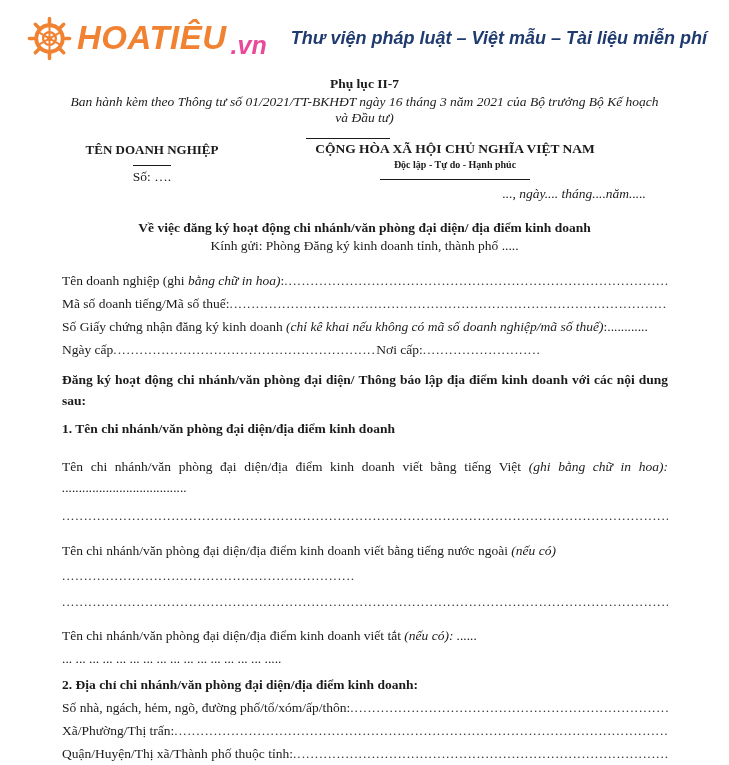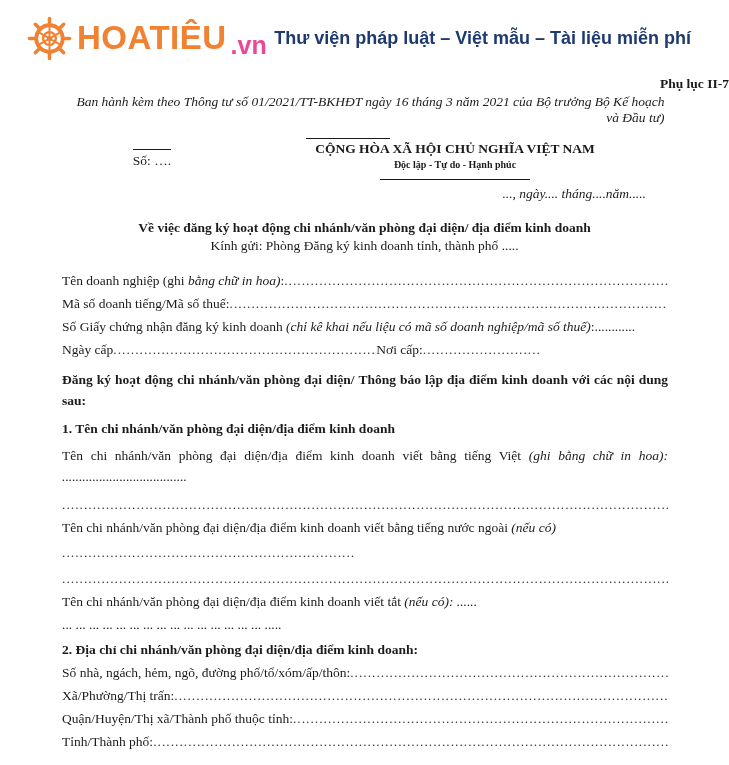--- a/index.html
+++ b/index.html
@@ -10,37 +10,37 @@
     margin: 0 auto;
     background: #ffffff;
     overflow: hidden;
     font-family: "Liberation Serif", serif;
     font-size: 13.5px;
     color: #1b1b1b;
   }
   
   .masthead {
     display: flex; align-items: center; justify-content: space-between;
-    padding: 12px 36px 0 26px; height: 64px;
+    padding: 12px 20px 0 26px; height: 64px; font-style: italic;
   }
   .logo { display: flex; align-items: center; gap: 4px; }
   .logo-text {
     font-family: "Liberation Sans", sans-serif;
     font-weight: 800; font-size: 33px; letter-spacing: 0.5px; color: #F08232;
   }
   .logo-suffix {
     font-family: "Liberation Sans", sans-serif;
     font-weight: 800; font-size: 25px; color: #ec4899; align-self: flex-end; padding-bottom: 2px;
   }
   .tagline {
     font-family: "Liberation Sans", sans-serif;
     font-weight: 700; font-size: 18px; color: #1E3A6E; margin-right: 2px;
   }
   
-  .appendix { text-align: right; margin-top: 12px; }
+  .appendix { text-align: center; margin-top: 12px; }
   .appendix-title { font-weight: bold; font-size: 13.5px; }
   .appendix-issued {
     font-style: italic; font-size: 13.5px; line-height: 16px;
     max-width: 600px; margin: 2px auto 0;
   }
   
   .letterhead { display: flex; margin: 12px 61px 0 62px; }
   .lh-left { width: 180px; text-align: center; padding-top: 4px; }
   .lh-company { font-weight: bold; font-size: 13px; }
   .rule { border-top: 1px solid #1b1b1b; height: 0; }
@@ -69,21 +69,21 @@
     letter-spacing: 1px; color: #3a3a3a; min-width: 0;
   }
   .leader.fixed { flex: none; display: inline-block; vertical-align: baseline; }
   .w265 { width: 263px; }
   .w115 { width: 116px; }
   .w293 { width: 293px; flex: none; }
   .spacer { flex: 1.6; }
   .para { text-align: justify; line-height: 21px; margin-bottom: 7px; }
   .dotline { overflow: hidden; white-space: nowrap; letter-spacing: 1px; color: #3a3a3a; }
   .mt-sm { margin-top: 11px; }
-  .mt-xs { margin-top: 8px; }
+  .mt-xs { margin-top: 20px; }
 </style>
 </head>
 <body>
 
 <div class="page">
 
   <header class="masthead">
     <div class="logo">
       <svg width="47" height="47" viewBox="0 0 48 48" aria-hidden="true">
         <g fill="none" stroke="#F08232">
@@ -113,20 +113,21 @@
     <div class="tagline">Thư viện pháp luật – Việt mẫu – Tài liệu miễn phí</div>
   </header>
 
   <div class="appendix">
     <div class="appendix-title">Phụ lục II-7</div>
     <div class="appendix-issued">Ban hành kèm theo Thông tư số 01/2021/TT-BKHĐT ngày 16 tháng 3 năm 2021 của Bộ trưởng Bộ Kế hoạch và Đầu tư)</div>
   </div>
 
   <div class="letterhead">
     <div class="lh-left">
+      <div class="lh-company">TÊN DOANH NGHIỆP</div>
       <div class="rule rule-sm"></div>
       <div class="lh-number">Số: ….</div>
     </div>
     <div class="lh-right">
       <div class="rule rule-top"></div>
       <div class="lh-national">CỘNG HÒA XÃ HỘI CHỦ NGHĨA VIỆT NAM</div>
       <div class="lh-motto">Độc lập - Tự do - Hạnh phúc</div>
       <div class="rule rule-md"></div>
       <div class="lh-dateline">..., ngày.... tháng....năm.....</div>
     </div>
@@ -143,21 +144,21 @@
       <span class="label"><span>Tên doanh nghiệp (ghi </span><span class="it">bằng chữ in hoa)</span><span>:</span></span>
       <span class="leader">........................................................................................................................................................................................................................................................</span>
     </div>
 
     <div class="row flex">
       <span class="label">Mã số doanh tiếng/Mã số thuế:  </span>
       <span class="leader">........................................................................................................................................................................................................................................................</span>
     </div>
 
     <div class="row">
-      <span><span>Số Giấy chứng nhận đăng ký kinh doanh </span><span class="it">(chỉ kê khai nếu liệu có mã số doanh nghiệp/mã số thuế)</span><span>:............</span></span>
+      <span><span>Số Giấy chứng nhận đăng ký kinh doanh </span><span class="it">(chỉ kê khai nếu không có mã số doanh nghiệp/mã số thuế)</span><span>:............</span></span>
     </div>
 
     <div class="row flex">
       <span class="label">Ngày cấp  </span>
       <span class="leader fixed w265">........................................................................................................................................................................................................................................................</span>
       <span class="label"> Nơi cấp:</span>
       <span class="leader fixed w115">........................................................................................................................................................................................................................................................</span>
       <span class="spacer"></span>
     </div>
 

